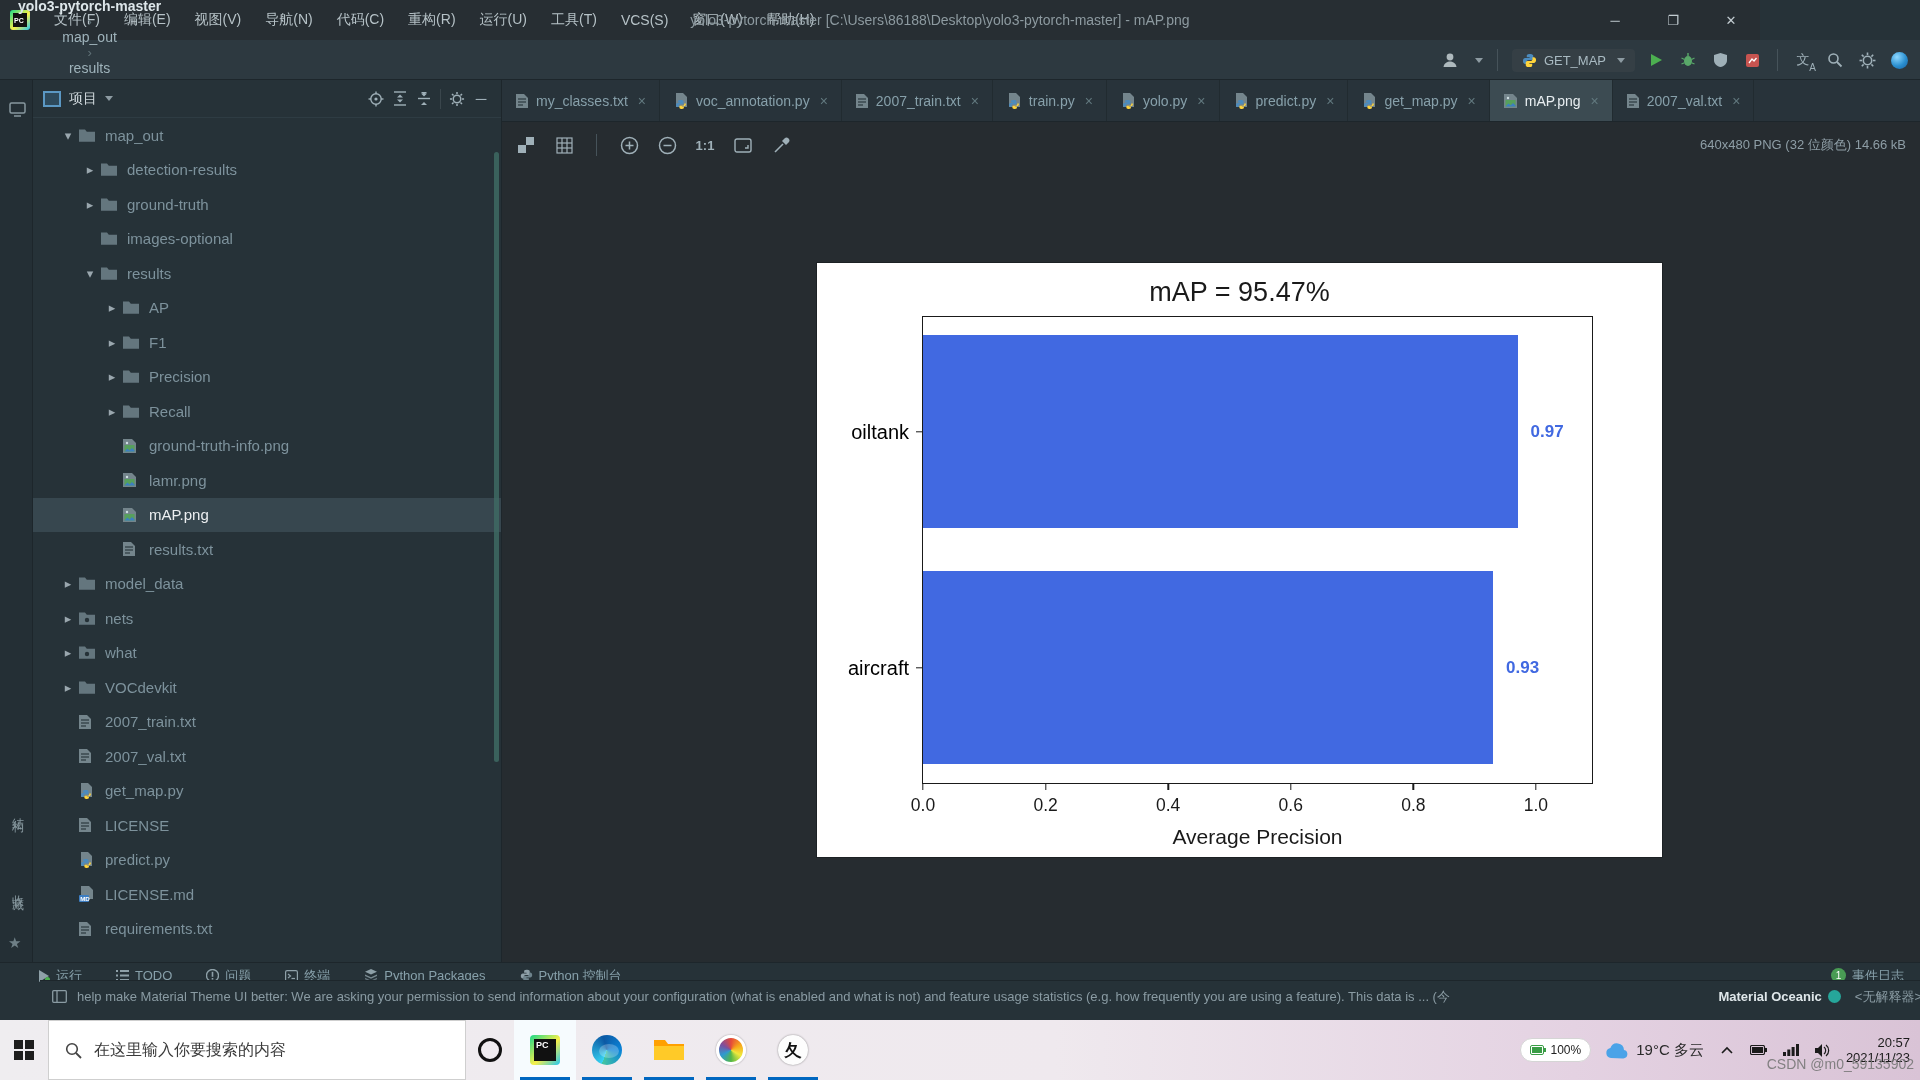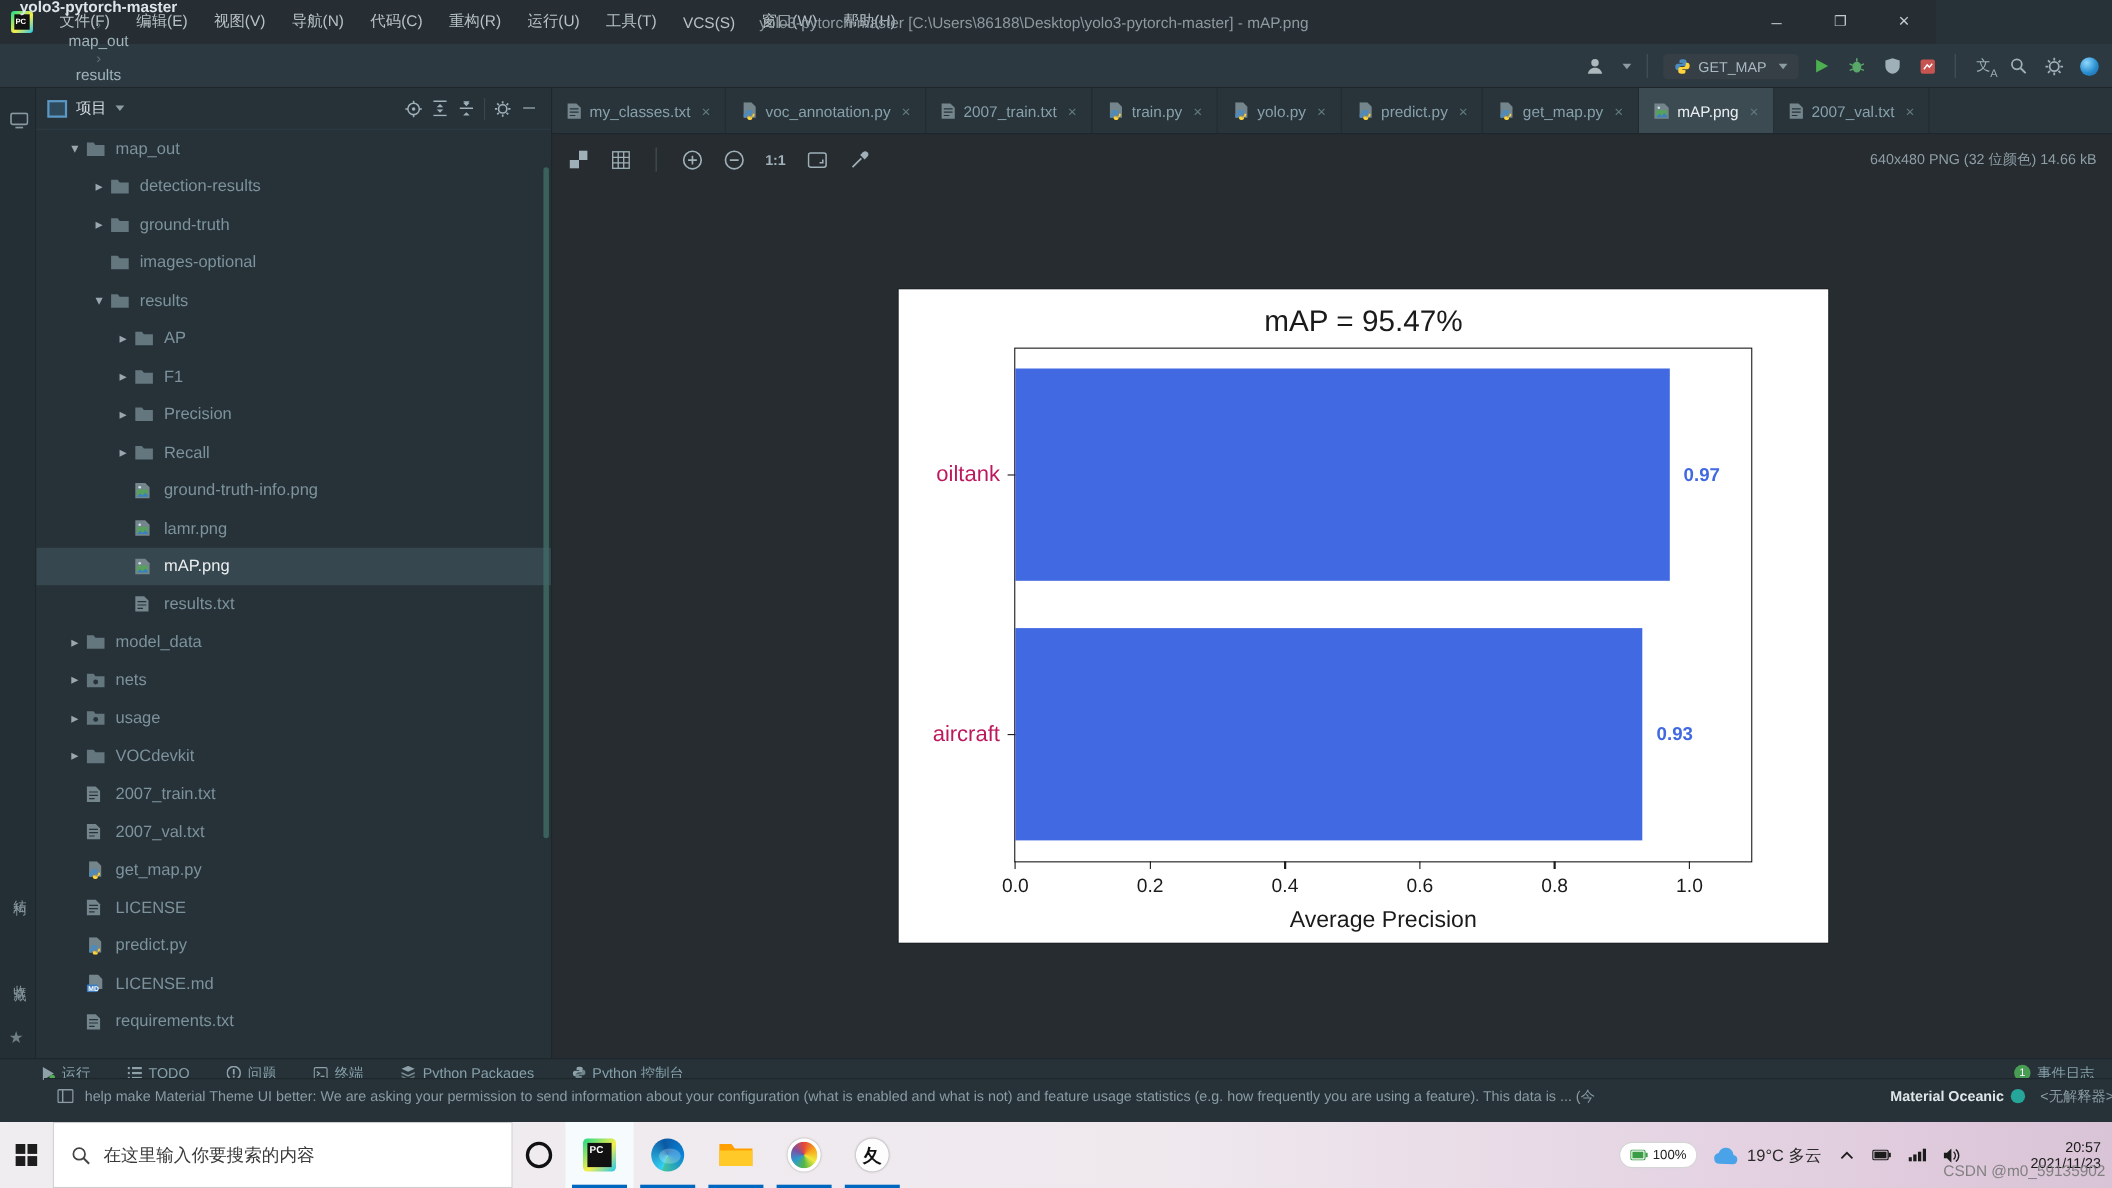--- a/index.html
+++ b/index.html
@@ -54,21 +54,21 @@
   #img-toolbar { height:46px; display:flex; align-items:center; padding-left:14px; gap:18px; color:#9fb0b8; position:relative; }
   .it-ico { width:20px; height:20px; display:flex; align-items:center; justify-content:center; font-size:13px; }
   #img-info { position:absolute; right:14px; top:0; height:46px; display:flex; align-items:center; color:#8e9ea6; font-size:13px; }
 
   
   #figure { position:absolute; left:315px; top:183px; width:845px; height:594px; background:#ffffff; box-shadow:0 0 0 1px rgba(0,0,0,.25); font-family:"DejaVu Sans",sans-serif; }
   #fig-title { position:absolute; top:14px; left:0; width:100%; text-align:center; font-size:27px; color:#1a1a1a; }
   #plot { position:absolute; left:105px; top:53px; width:671px; height:468px; border:1.3px solid #1a1a1a; }
   .bar { position:absolute; left:0; height:193px; background:#4169e1; }
   .bar-value { position:absolute; font-size:17px; font-weight:bold; color:#4169e1; transform:translateY(-50%); }
-  .ylab { position:absolute; right:calc(100% + 14px); transform:translateY(-50%); font-size:20px; color:#be185d; white-space:nowrap; }
+  .ylab { position:absolute; right:calc(100% + 14px); transform:translateY(-50%); font-size:20px; color:#000000; white-space:nowrap; }
   .ytick { position:absolute; right:100%; width:7px; height:1.4px; background:#1a1a1a; transform:translateY(-50%); }
   .xtick { position:absolute; top:100%; width:1.4px; height:7px; background:#1a1a1a; transform:translateX(-50%); }
   .xtlab { position:absolute; top:calc(100% + 12px); transform:translateX(-50%); font-size:17.5px; color:#1a1a1a; }
   #xlabel { position:absolute; top:calc(100% + 42px); left:0; width:100%; text-align:center; font-size:21px; color:#1a1a1a; }
 
   
   #bottombar { position:absolute; left:0; top:962px; width:1920px; height:26px; background:#263238; display:flex; align-items:center; gap:34px; padding-left:38px; color:#87a0aa; font-size:13px; border-top:1px solid #1d262b; }
   .bb-item { display:flex; align-items:center; gap:6px; }
   #event-log { position:absolute; right:16px; display:flex; align-items:center; gap:6px; }
   #event-badge { width:15px; height:15px; border-radius:50%; background:#499c54; color:#fff; font-size:10px; display:flex; align-items:center; justify-content:center; }
@@ -85,21 +85,21 @@
   #start { width:48px; height:60px; display:flex; align-items:center; justify-content:center; }
   #searchbox { width:418px; height:60px; background:#ffffff; border:1px solid #cfcfcf; display:flex; align-items:center; gap:12px; padding-left:16px; color:#3a3a3a; font-size:16px; }
   #cortana { width:48px; height:60px; display:flex; align-items:center; justify-content:center; }
   .app-slot { width:62px; height:60px; display:flex; align-items:center; justify-content:center; position:relative; }
   .app-slot .underline { position:absolute; bottom:0; left:6px; right:6px; height:3px; background:#0067c0; }
   .app-slot.active { background:#f6fbfe; }
   #tray { position:absolute; right:0; top:0; height:60px; display:flex; align-items:center; gap:14px; padding-right:10px; }
   #battery-pill { background:#fff; border:1px solid #d5d5d5; border-radius:12px; height:24px; display:flex; align-items:center; gap:5px; padding:0 9px; font-size:12px; color:#222; }
   #weather { display:flex; align-items:center; gap:7px; font-size:15px; color:#2b2b2b; }
   .tray-ico { width:18px; height:18px; display:flex; align-items:center; justify-content:center; color:#1b1b1b; }
-  #clock { text-align:right; font-size:13px; color:#1b1b1b; line-height:15px;margin-left:48px; }
+  #clock { text-align:right; font-size:13px; color:#1b1b1b; line-height:15px; }
   #watermark { position:absolute; right:6px; bottom:8px; color:rgba(120,120,120,.9); font-size:14px; white-space:nowrap; pointer-events:none; }
 
   
   .pc-ico { width:30px; height:30px; border-radius:4px; background:linear-gradient(135deg,#1bd98a,#f7ef4a 55%,#21c6f3); position:relative; }
   .pc-ico .inner { position:absolute; inset:4px; background:#111; color:#fff; font-size:9px; font-weight:bold; padding:1px 0 0 2px; }
   .edge-ico { width:30px; height:30px; border-radius:50%; background:conic-gradient(from 200deg,#35d2f2,#0c59a4 40%,#0a84d8 70%,#44c4a1 100%); position:relative; overflow:hidden; }
   .edge-ico::after { content:""; position:absolute; left:7px; top:9px; width:20px; height:14px; border-radius:50%; background:#fff; opacity:.25; }
   .pin-ico { width:30px; height:30px; border-radius:50%; background:conic-gradient(#e5493a,#f7a51b,#efe93c,#53b748,#2e9ad0,#7b50a0,#e5493a); border:3px solid #fff; box-shadow:0 0 2px rgba(0,0,0,.4); }
   .dark-ico { width:30px; height:30px; border-radius:50%; background:#fdfdfd; box-shadow:0 0 2px rgba(0,0,0,.45); display:flex; align-items:center; justify-content:center; color:#111; font-weight:bold; font-size:17px; }
 </style>
@@ -440,21 +440,21 @@
           <div>nets</div>
         </div>
         <div class="tree-row" style="padding-left: 25px;">
           <div class="tree-arrow">▸</div>
           <div class="tree-ico">
             <svg width="18" height="15" viewBox="0 0 18 15">
               <path d="M1 1.5h6l1.8 2.3H17v10H1z" fill="#64767e"></path>
               <circle cx="9" cy="9" r="2.2" fill="#263238"></circle>
             </svg>
           </div>
-          <div>usage</div>
+          <div>what</div>
         </div>
         <div class="tree-row" style="padding-left: 25px;">
           <div class="tree-arrow">▸</div>
           <div class="tree-ico">
             <svg width="18" height="15" viewBox="0 0 18 15">
               <path d="M1 1.5h6l1.8 2.3H17v10H1z" fill="#64767e"></path>
             </svg>
           </div>
           <div>VOCdevkit</div>
         </div>

